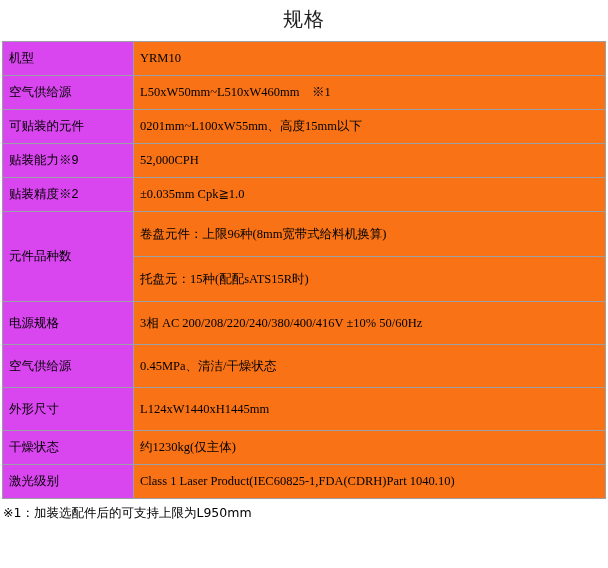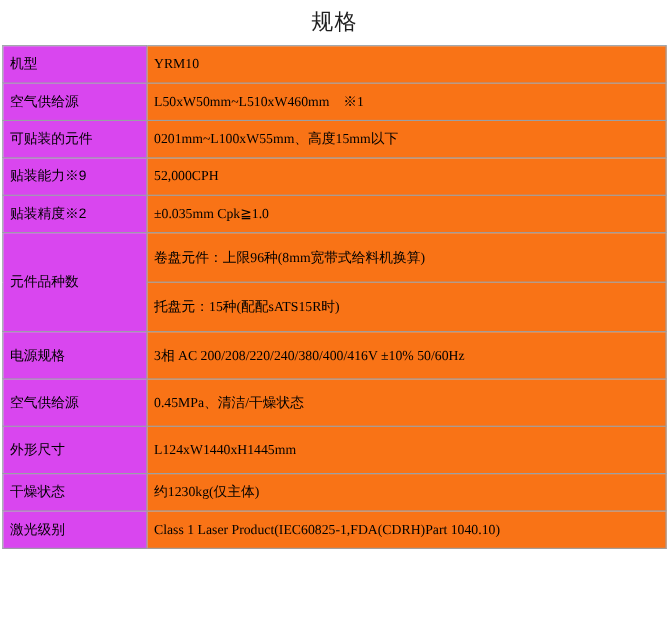--- a/index.html
+++ b/index.html
@@ -119,15 +119,16 @@
         <td class="value">约1230kg(仅主体)</td>
       </tr>
       <tr class="r-normal">
         <td class="label">激光级别</td>
         <td class="value">Class 1 Laser Product(IEC60825-1,FDA(CDRH)Part 1040.10)</td>
       </tr>
     </tbody>
   </table>
 
   <div class="notes">
+    <div>※1：加装选配件后的可支持上限为L950mm</div>
   </div>
 
 </div>
 
 </body></html>

